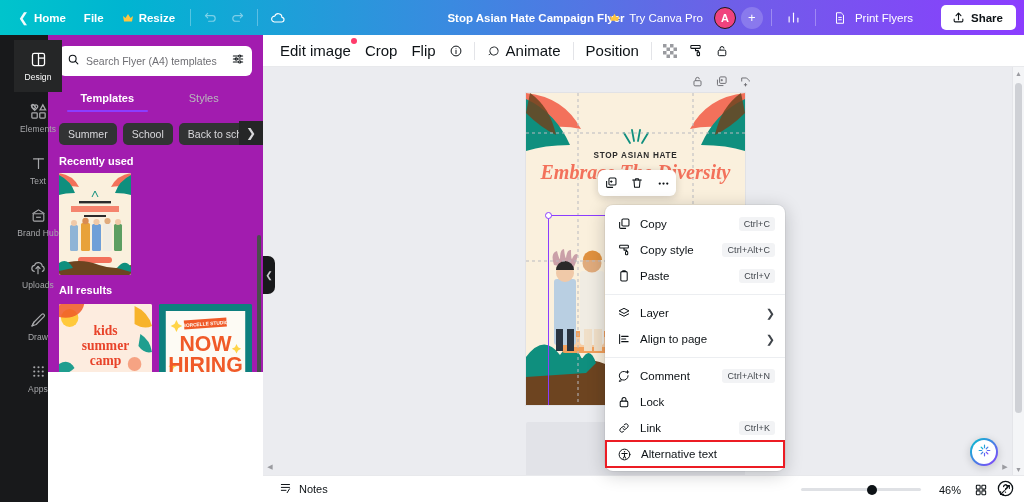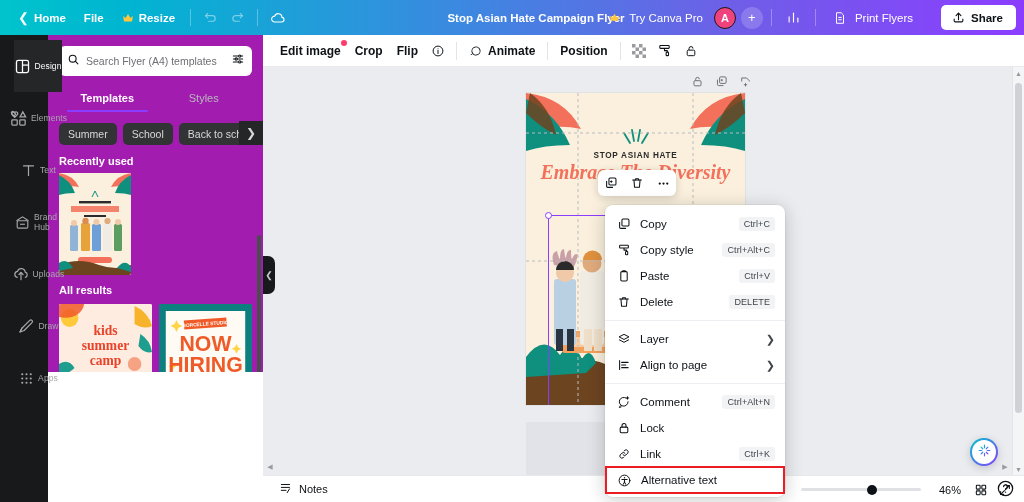--- a/index.html
+++ b/index.html
@@ -71,21 +71,21 @@
     margin-left:17px;
   }
 
   
   .rail{
     position:absolute; left:0; top:35px; width:48px; height:467px;
     background:#18191b; display:flex; flex-direction:column; align-items:center;
     padding-top:5px; z-index:6;
   }
   .rail-item{
-    width:48px; height:52px; display:flex;flex-direction:row;
+    width:48px; height:52px; display:flex;flex-direction:column;
     align-items:center; justify-content:center; gap:3px;
     color:#a7a8ab; cursor:pointer; position:relative;margin-left:28px;
   }
   .rail-item .lbl{ font-size:8.5px; letter-spacing:.1px; }
   .rail-item.active{ background:#252627; color:#fff; }
   .rail-item.active::after{
     content:''; position:absolute; right:0; top:0; bottom:0; width:0;
   }
   .rail-ico{ height:19px; display:flex;align-items:center;justify-content:center; }
 
@@ -157,21 +157,21 @@
   
   .etoolbar{
     position:absolute; left:263px; top:35px; right:0; height:32px;
     background:#fff; display:flex; align-items:center; gap:0px;
     padding-left:10px; border-bottom:1px solid #e8e9ec;
     font-size:11.5px; color:#0d1216; z-index:3;
   }
   .et-btn{
     display:flex; align-items:center; gap:5px; padding:5px 7px;
     border-radius:5px; cursor:pointer; white-space:nowrap; position:relative;
-    font-size:12px; font-weight:700; color:#0d1216;
+    font-size:15px; font-weight:400; color:#0d1216;
   }
   .et-badge{
     position:absolute; top:1px; right:1px; width:6px;height:6px;
     background:#ff3b6b; border-radius:50%;
   }
   .et-div{ width:1px;height:18px;background:#e3e4e8; margin:0 5px; }
   .et-ic{ width:26px;height:26px;border-radius:5px;display:flex;align-items:center;justify-content:center;cursor:pointer; }
 
   
   .canvas-area{
@@ -860,31 +860,20 @@
     <div class="ctx-row">
       <span class="ctx-ico">
         <svg width="14" height="14" viewBox="0 0 24 24" fill="none" stroke="currentColor" stroke-width="1.8" stroke-linejoin="round">
             <rect x="6.5" y="4.5" width="11" height="16" rx="2"></rect>
             <path d="M9.8 4.5V3h4.4v1.5"></path>
           </svg>
       </span>
       <span class="ctx-lbl">Paste</span>
       <span class="ctx-kbd">Ctrl+V</span>
     </div>
-    <div class="ctx-row">
-      <span class="ctx-ico">
-        <svg width="14" height="14" viewBox="0 0 24 24" fill="none" stroke="currentColor" stroke-width="1.8" stroke-linecap="round" stroke-linejoin="round">
-            <path d="M4.5 7h15"></path>
-            <path d="M6.8 7l1 12.2h8.4L17.2 7"></path>
-            <path d="M9.6 7V4.6h4.8V7"></path>
-          </svg>
-      </span>
-      <span class="ctx-lbl">Delete</span>
-      <span class="ctx-kbd">DELETE</span>
-    </div>
 
     <div class="ctx-sep"></div>
 
     <div class="ctx-row">
       <span class="ctx-ico">
         <svg width="14" height="14" viewBox="0 0 24 24" fill="none" stroke="currentColor" stroke-width="1.7" stroke-linejoin="round">
             <path d="M12 4 3.5 8.4 12 12.8l8.5-4.4z"></path>
             <path d="M3.5 13.2 12 17.6l8.5-4.4"></path>
           </svg>
       </span>

